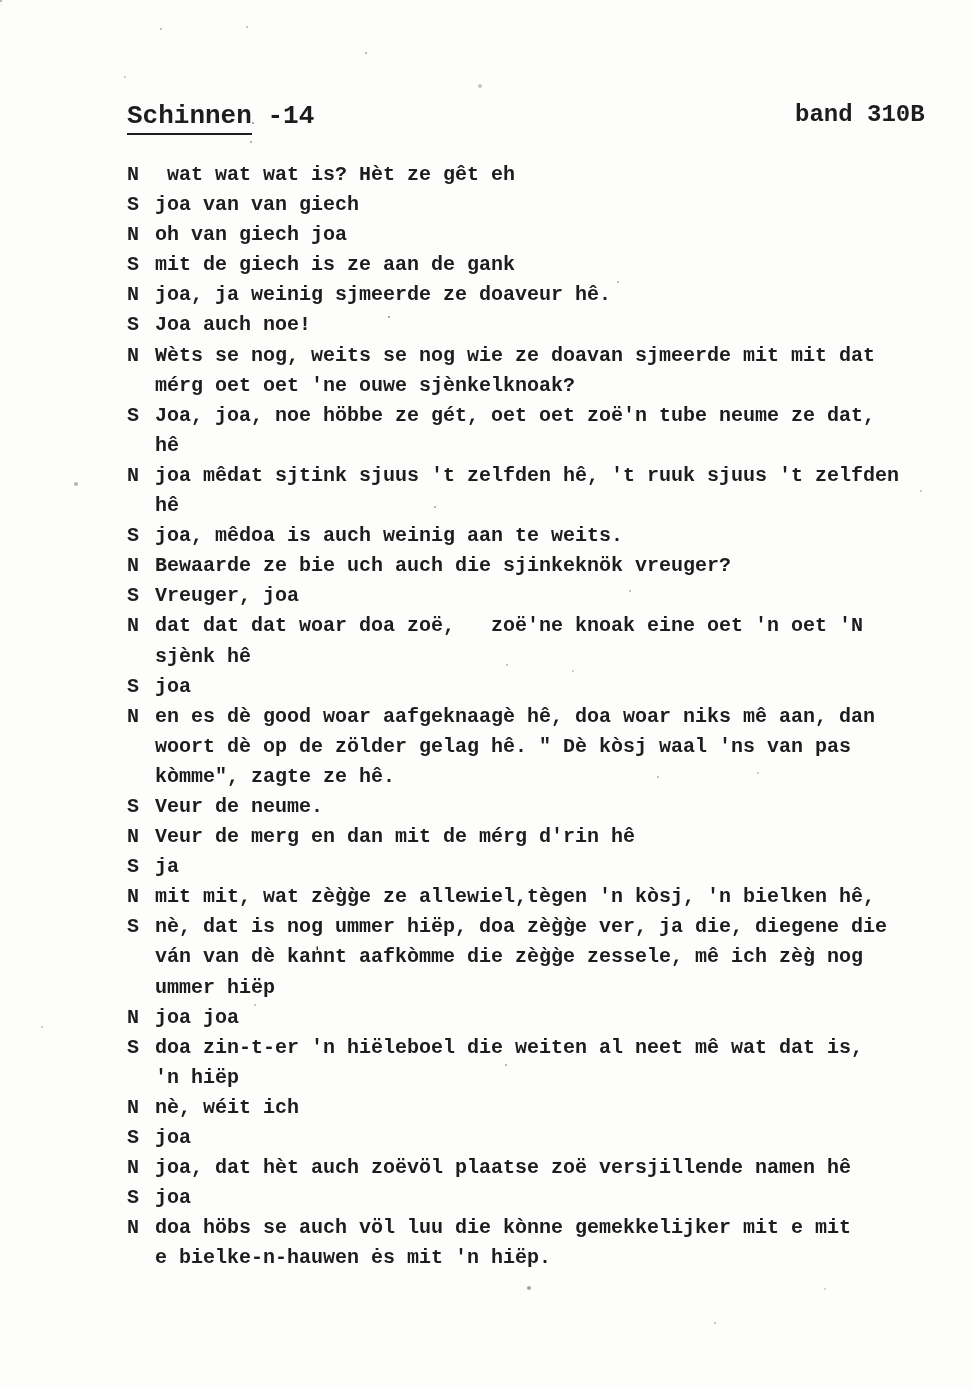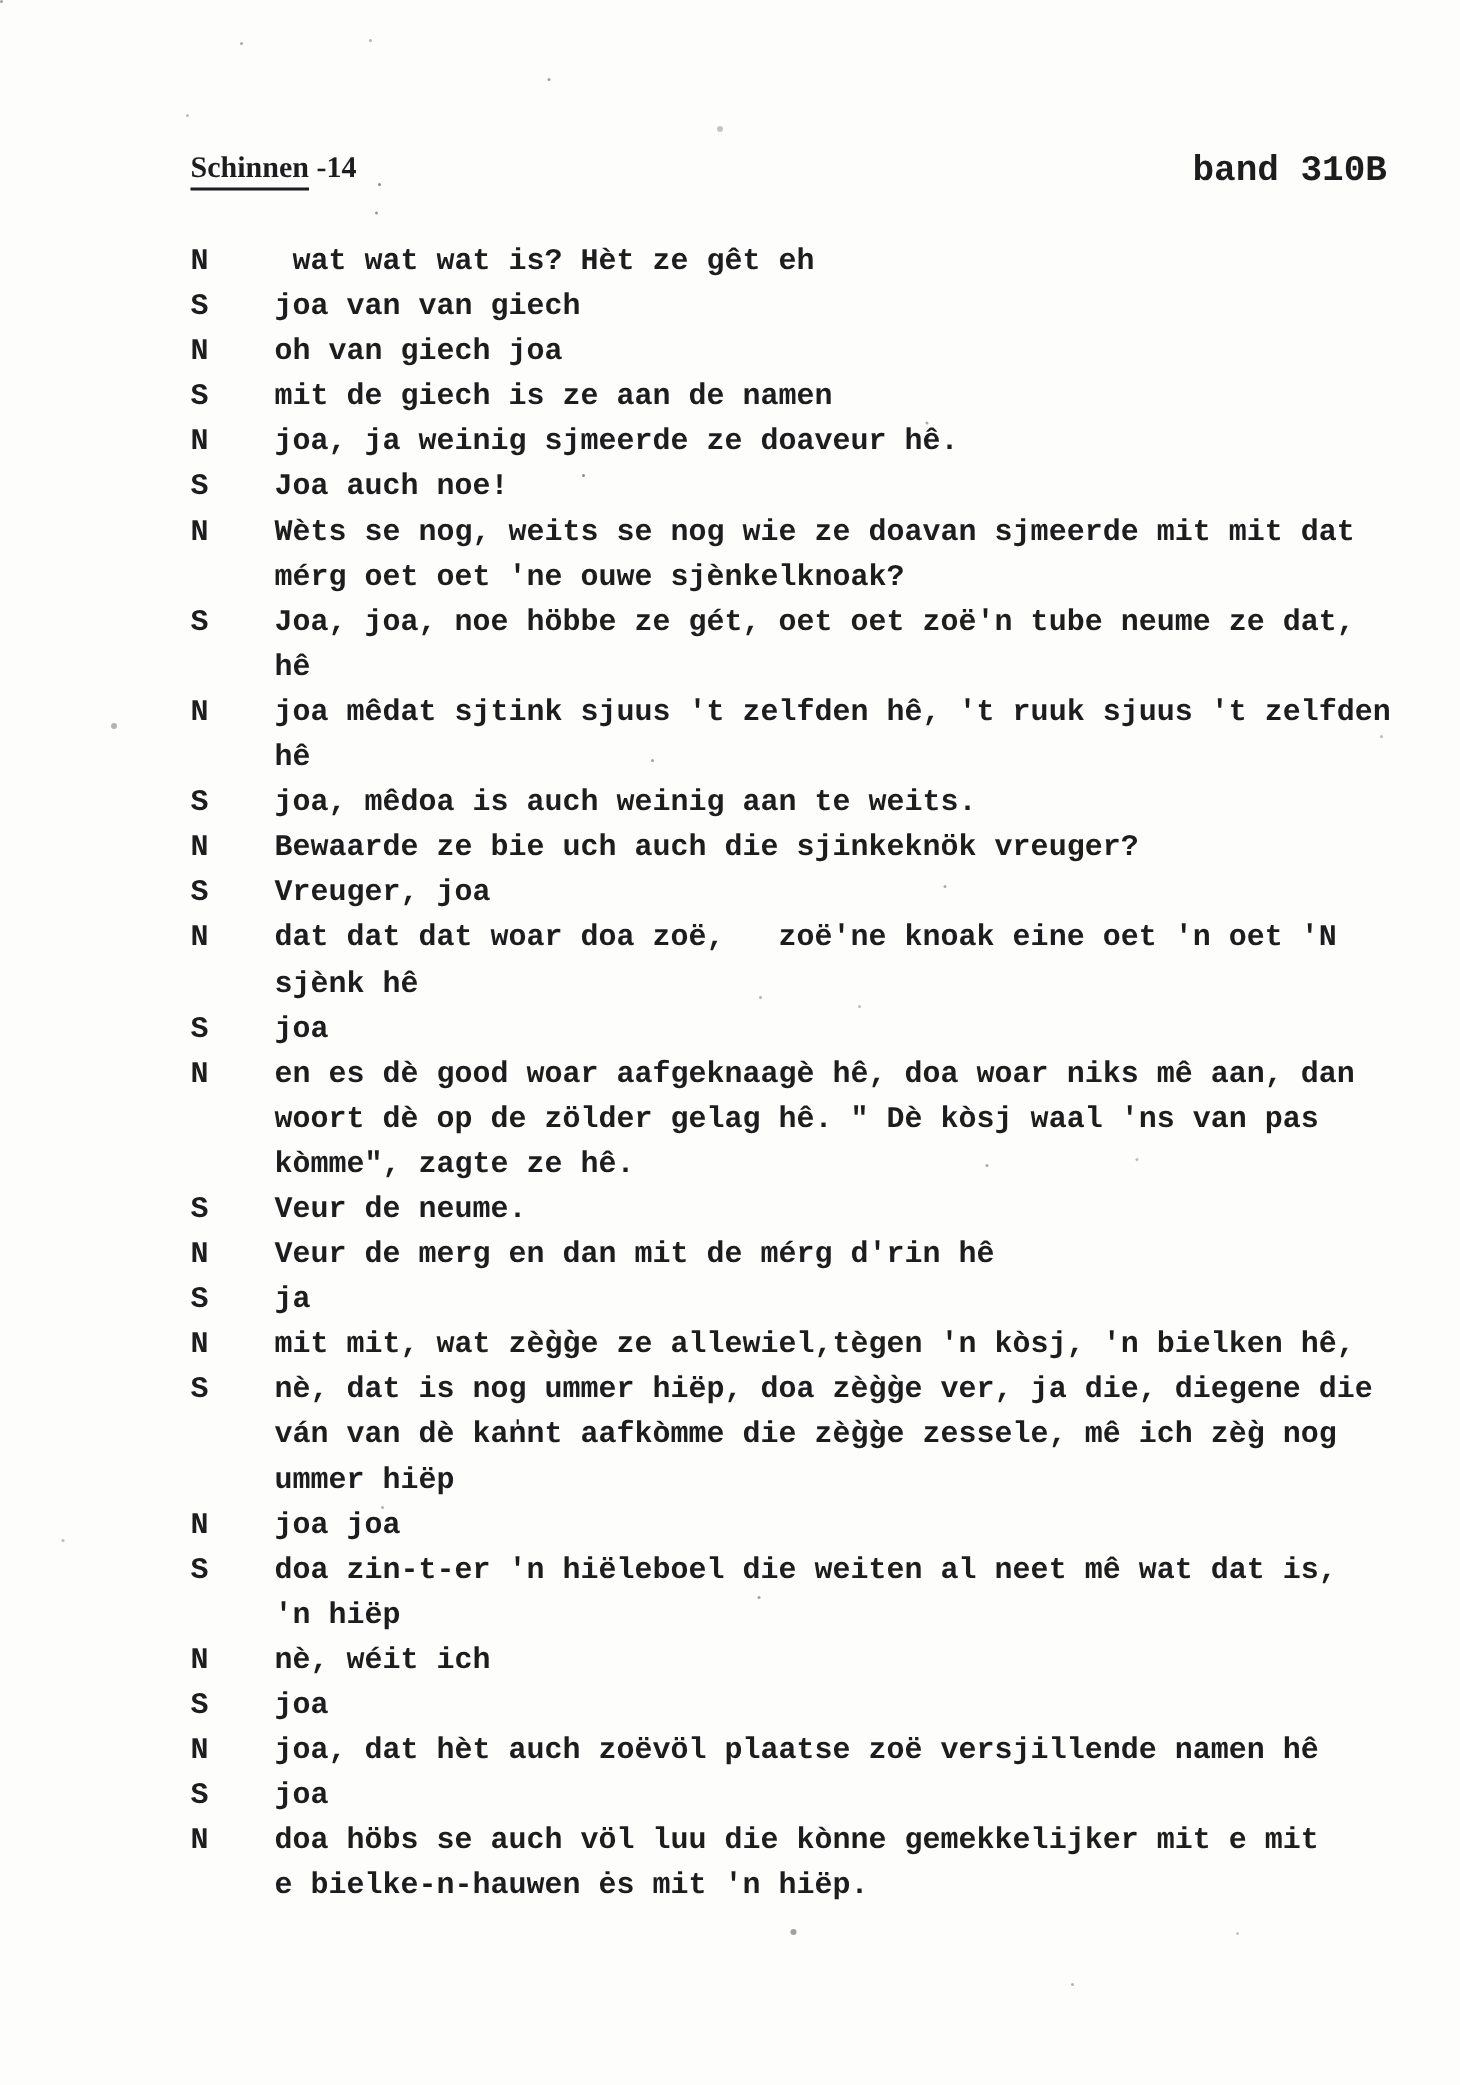--- a/index.html
+++ b/index.html
@@ -8,34 +8,34 @@
     background:#fdfdfc;
     position:relative;
     font-family:"Liberation Mono","DejaVu Sans Mono",monospace;
     font-weight:700;
     color:#1d1d1f;
     overflow:hidden;
   }
   .page{position:absolute;inset:0;}
   .header-left{
     position:absolute;top:101px;left:127px;
-    font-size:20px;white-space:pre;font-family:Liberation Serif, serif;
+    font-size:26px;white-space:pre;
   }
   .header-title{border-bottom:2.5px solid #1d1d1f;padding-bottom:2px;}
   .header-right{
     position:absolute;top:101px;left:795px;
     font-size:24px;white-space:pre;
   }
   .transcript{
     position:absolute;top:160px;left:127px;width:810px;
     font-size:20px;line-height:30.1px;
   }
   .utt{display:flex;align-items:flex-start;}
   .spk{flex:0 0 28px;width:28px;}
-  .txt{white-space:pre-wrap;width:782px;margin-left:28px;}
+  .txt{white-space:pre-wrap;width:782px;}
   
   .specks{
     position:absolute;top:0;left:0;width:2px;height:2px;background:#555;
     border-radius:50%;opacity:.55;
     box-shadow:
       160px 28px 0 0 #666, 246px 26px 0 0 #777, 365px 52px 0 0 #555,
       124px 76px 0 0 #888, 479px 85px 0 1px #999, 250px 141px 0 0 #444,
       252px 122px 0 0 #333, 617px 281px 0 0 #666, 388px 316px 0 0 #333,
       75px 483px 0 1px #777, 434px 506px 0 0 #555, 920px 490px 0 0 #888,
       629px 590px 0 0 #666, 506px 664px 0 0 #777, 572px 670px 0 0 #888,
@@ -62,21 +62,21 @@
       <div class="utt">
         <span class="spk">S</span>
         <span class="txt">joa van van giech</span>
       </div>
       <div class="utt">
         <span class="spk">N</span>
         <span class="txt">oh van giech joa</span>
       </div>
       <div class="utt">
         <span class="spk">S</span>
-        <span class="txt">mit de giech is ze aan de namen</span>
+        <span class="txt">mit de giech is ze aan de gank</span>
       </div>
       <div class="utt">
         <span class="spk">N</span>
         <span class="txt">joa, ja weinig sjmeerde ze doaveur hê.</span>
       </div>
       <div class="utt">
         <span class="spk">S</span>
         <span class="txt">Joa auch noe!</span>
       </div>
       <div class="utt">

